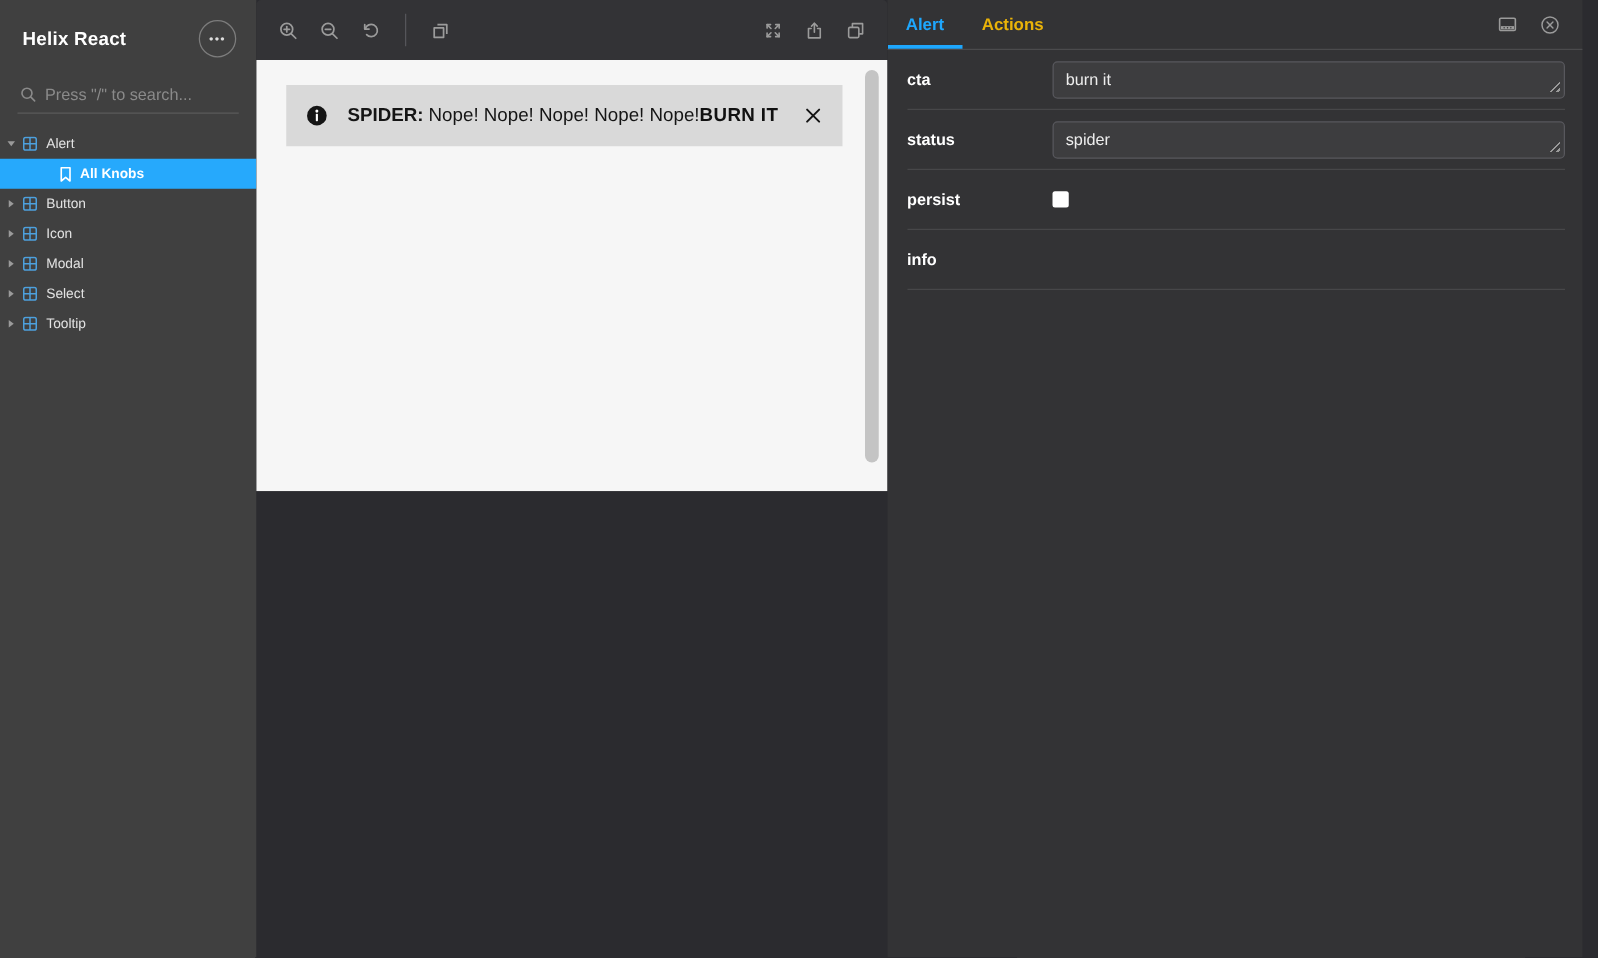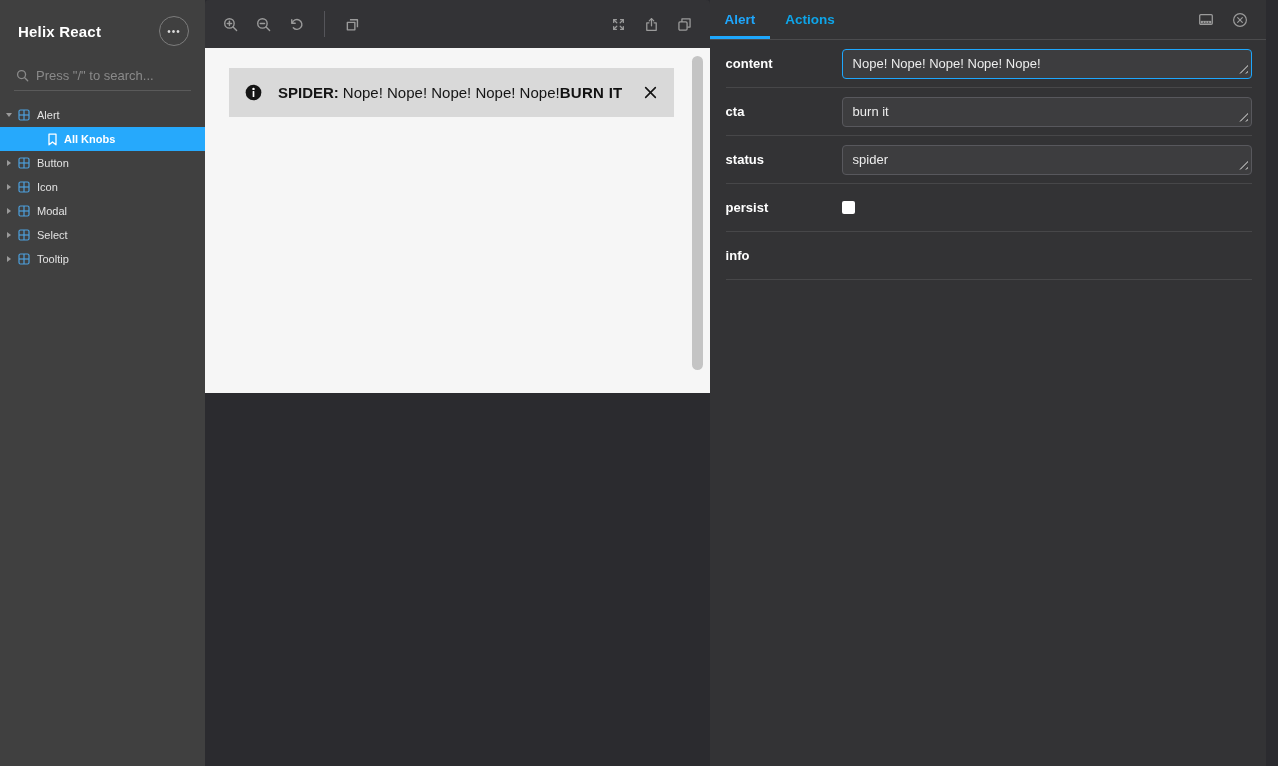--- a/index.html
+++ b/index.html
@@ -55,21 +55,21 @@
   .alert-icon { flex-shrink:0; display:flex; }
   .alert-text { margin-left:16px; white-space:nowrap; }
   .alert-text b { margin-right:4px; }
   .alert-spacer { flex:1; }
   .alert-cta { font-weight:bold; letter-spacing:.3px; cursor:pointer; background:none; border:none; font-size:15px; color:#111; font-family:"Liberation Sans", sans-serif; }
   .alert-close { margin-left:20px; display:flex; cursor:pointer; background:none; border:none; padding:0; }
 
   
   .panel { flex:1; background:#333335; display:flex; flex-direction:column; min-height:0; }
   .tabbar { height:40px; display:flex; align-items:stretch; border-bottom:1px solid rgba(255,255,255,.12); flex-shrink:0; }
-  .tab { padding:0 15px; display:flex; align-items:center; font-size:13.5px; font-weight:bold; color:#0ea5e9; cursor:pointer; background:none; border:none; font-family:"Liberation Sans", sans-serif; }
+  .tab { padding:0 15px; display:flex; align-items:center; font-size:13.5px; font-weight:bold; color:#eab308; cursor:pointer; background:none; border:none; font-family:"Liberation Sans", sans-serif; }
   .tab.active { color:#1ea7fd; box-shadow:inset 0 -3px 0 #1ea7fd; }
   .tabbar-spacer { flex:1; }
   .panel-icon { display:flex; align-items:center; margin-right:18px; cursor:pointer; background:none; border:none; padding:0; }
 
   .knob-row { height:48px; display:flex; align-items:center; margin:0 14px 0 16px; border-bottom:1px solid rgba(255,255,255,.1); flex-shrink:0; }
   .knob-label { width:116px; flex-shrink:0; font-size:13px; font-weight:bold; color:#fff; }
   .knob-field { flex:1; position:relative; display:flex; align-items:center; }
 
   .knob-field textarea {
     width:100%; height:30px; background:#3d3d3f; border:1px solid #58585d; border-radius:4px;
@@ -307,27 +307,20 @@
       </button>
       <button class="panel-icon">
         <svg width="16" height="16" viewBox="0 0 15 15" fill="none" stroke="#9b9b9b" stroke-width="1.1" stroke-linecap="round">
           <circle cx="7.5" cy="7.5" r="6"></circle>
           <line x1="5.3" y1="5.3" x2="9.7" y2="9.7"></line>
             <line x1="9.7" y1="5.3" x2="5.3" y2="9.7"></line>
         </svg>
       </button>
     </div>
 
-    <div class="knob-row">
-      <span class="knob-label">content</span>
-      <span class="knob-field">
-        <textarea class="focused" rows="1" style="">Nope! Nope! Nope! Nope! Nope!</textarea>
-        <span class="resize-grip"></span>
-      </span>
-    </div>
 
     <div class="knob-row">
       <span class="knob-label">cta</span>
       <span class="knob-field">
         <textarea rows="1" style="">burn it</textarea>
         <span class="resize-grip"></span>
       </span>
     </div>
 
     <div class="knob-row">

